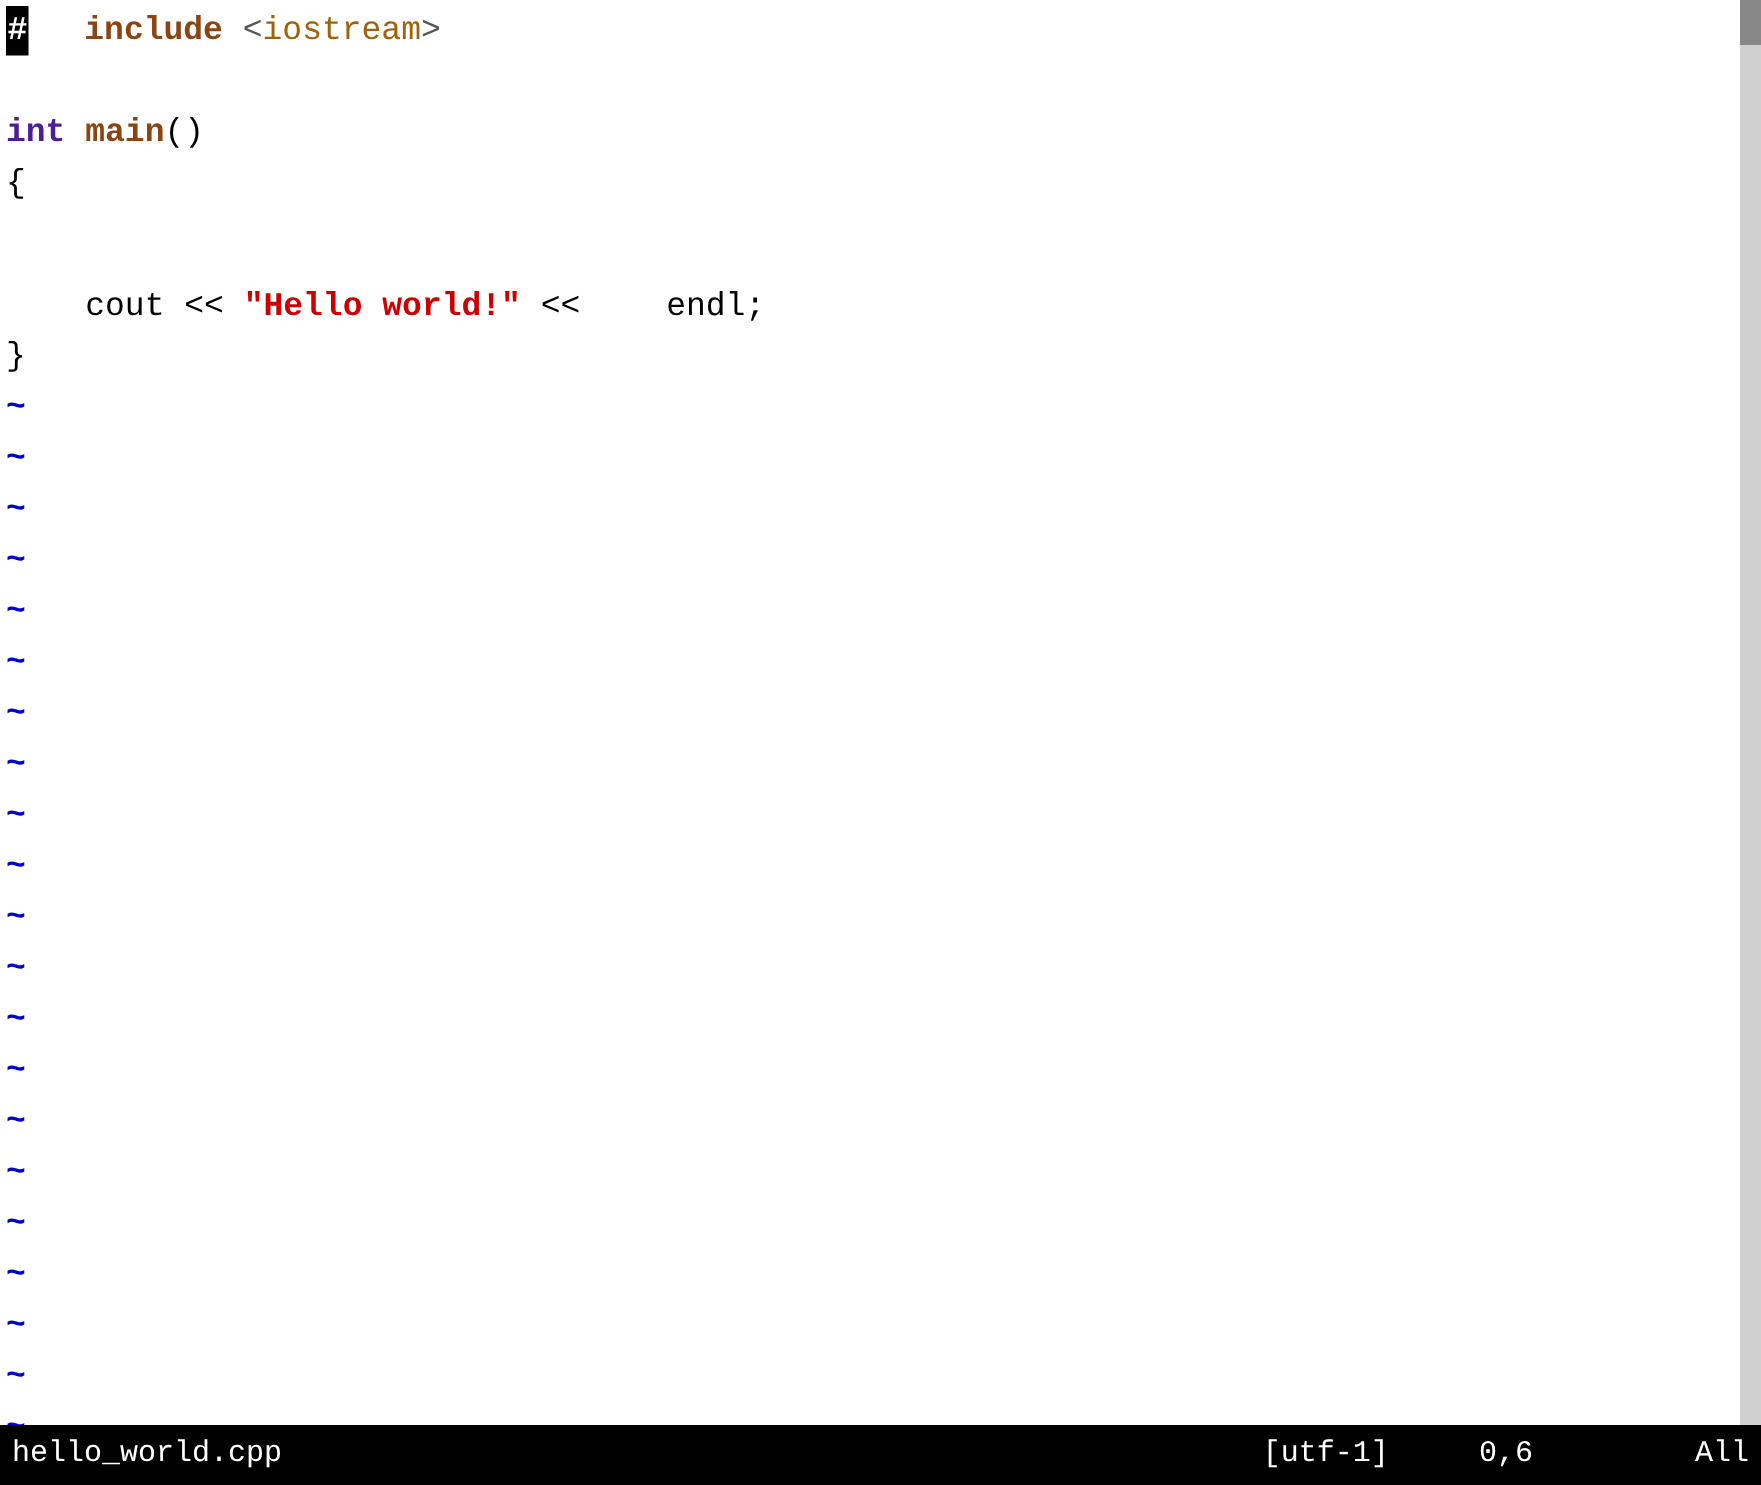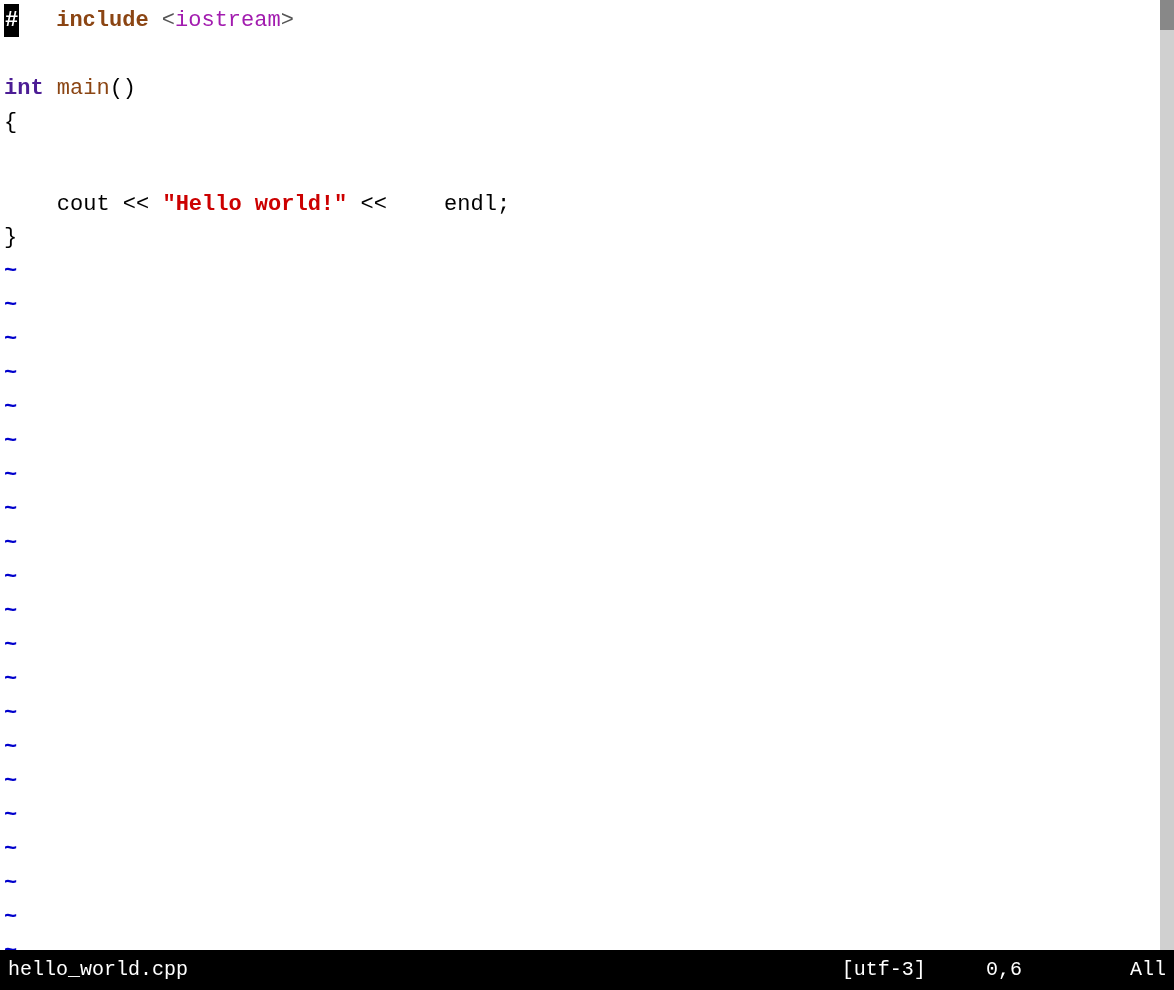--- a/index.html
+++ b/index.html
@@ -83,29 +83,29 @@
       padding: 0 1px;
       font-weight: bold;
     }
   </style>
 </head>
 <body>
 
 <div id="editor">
 
   <div class="code-line">
-    <span class="hash-block">#</span><span style="color:#8b4513; font-weight:bold;padding-left:37px;">include</span><span style="color:#555555;"> &lt;</span><span style="color:#a21caf;">iostream</span><span style="color:#555555;">&gt;</span>
+    <span class="hash-block">#</span><span style="color:#8b4513; font-weight:bold;padding-left:37px;">include</span><span style="color:#555555;"> &lt;</span><span style="color:#a16207;">iostream</span><span style="color:#555555;">&gt;</span>
   </div>
 
   <div class="code-line">
     <span>&nbsp;</span>
   </div>
 
   <div class="code-line">
-    <span style="color:#4c1d95; font-weight:bold;">int</span><span> </span><span style="color:#8b4513; font-weight:normal;">main</span><span style="color:#000000;">()</span>
+    <span style="color:#4c1d95; font-weight:bold;">int</span><span> </span><span style="color:#8b4513; font-weight:bold;">main</span><span style="color:#000000;">()</span>
   </div>
 
   <div class="code-line">
     <span style="color:#000000;">{</span>
   </div>
 
   <div class="code-line">
     <span>    </span><span style="color:#000000;margin-top:48px;">cout</span><span style="color:#000000;"> &lt;&lt; </span><span style="color:#cc0000; font-weight:bold;">"Hello world!"</span><span style="color:#000000;"> &lt;&lt; </span><span style="color:#000000;margin-left:44px;">endl</span><span style="color:#000000;">;</span>
   </div>
 
@@ -138,19 +138,19 @@
 
   <div id="scrollbar">
     <div id="scrollbar-thumb"></div>
   </div>
 
 </div>
 
 <div id="statusbar">
   <span>hello_world.cpp</span>
   <span>
-    <span>[utf-3]</span>
+    <span>[utf-1]</span>
     <span>&nbsp;&nbsp;&nbsp;</span>
     <span>0,6</span>
     <span>&nbsp;&nbsp;&nbsp;&nbsp;&nbsp;&nbsp;&nbsp;</span>
     <span>All</span>
   </span>
 </div>
 
 </body></html>

